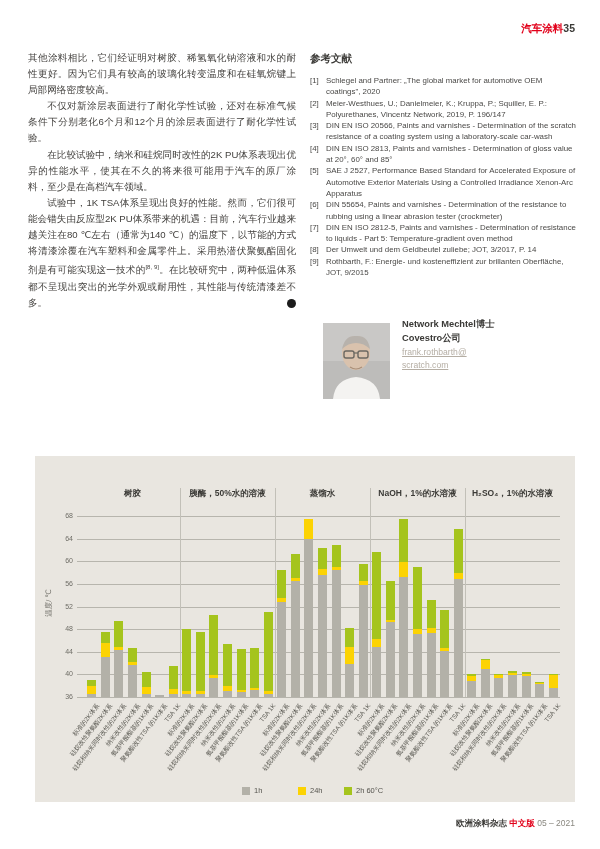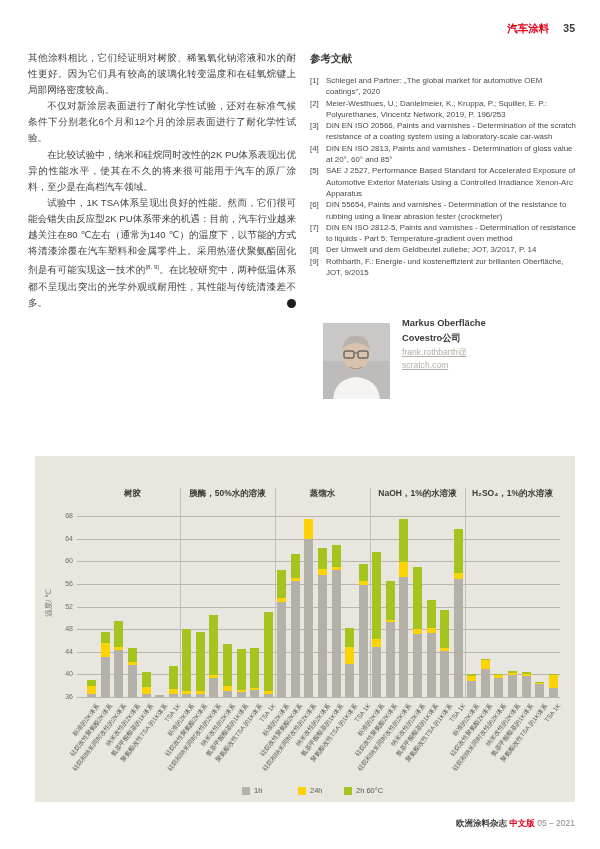--- a/index.html
+++ b/index.html
@@ -4,21 +4,21 @@
 <style>
   html,body { margin:0; padding:0; background:#9c9c9c; }
   .page {
     position:relative; width:600px; height:849px; margin:0 auto;
     background:#ffffff; overflow:hidden;
     font-family:"Liberation Sans","DejaVu Sans",sans-serif;
     color:#3f3e3b;
   }
   
   .hdr { position:absolute; top:22px; right:25px; font-size:10.5px; font-weight:bold; }
-  .hdr .sec { color:#e2001a; margin-right:14px; }
+  .hdr .sec { color:#e2001a; }
   .hdr .pg  { color:#3b3a37; }
   .ftr { position:absolute; top:818px; right:25px; font-size:8.5px; }
   .ftr .j  { font-weight:bold; color:#3b3a37; }
   .ftr .cn { font-weight:bold; color:#e2001a; }
   .ftr .is { color:#8a8880; }
   
   .col-l { position:absolute; left:28px; top:50px; width:268px; }
   .col-r { position:absolute; left:310px; top:52px; width:267px; }
   p.body { margin:0; font-size:9.6px; line-height:16.1px; text-align:justify; color:#413f3c; }
   p.ind  { text-indent:2em; }
@@ -73,21 +73,21 @@
 
   <div class="col-r">
     <div class="refs-h">参考文献</div>
     <div>
         <div class="ref">
           <div class="ref-num">[1]</div>
           <div class="ref-text">Schlegel and Partner: „The global market for automotive OEM coatings", 2020</div>
         </div>
         <div class="ref">
           <div class="ref-num">[2]</div>
-          <div class="ref-text">Meier-Westhues, U.; Danielmeier, K.; Kruppa, P.; Squiller, E. P.: Polyurethanes, Vincentz Network, 2019, P. 196/253</div>
+          <div class="ref-text">Meier-Westhues, U.; Danielmeier, K.; Kruppa, P.; Squiller, E. P.: Polyurethanes, Vincentz Network, 2019, P. 196/147</div>
         </div>
         <div class="ref">
           <div class="ref-num">[3]</div>
           <div class="ref-text">DIN EN ISO 20566, Paints and varnishes - Determination of the scratch resistance of a coating system using a laboratory-scale car-wash</div>
         </div>
         <div class="ref">
           <div class="ref-num">[4]</div>
           <div class="ref-text">DIN EN ISO 2813, Paints and varnishes - Determination of gloss value at 20°, 60° and 85°</div>
         </div>
         <div class="ref">
@@ -119,21 +119,21 @@
       <rect y="38" width="67" height="38" fill="#bdbcba"></rect>
       <path d="M10 76 Q12 56 33 54 Q55 56 57 76 Z" fill="#f4f3f1"></path>
       <ellipse cx="33" cy="30" rx="14" ry="17" fill="#d9c2ad"></ellipse>
       <path d="M19 26 Q22 12 33 13 Q45 12 47 26 Q41 20 33 20 Q25 20 19 26 Z" fill="#b7b2ac"></path>
       <rect x="21" y="28" width="10" height="7" rx="2" fill="none" stroke="#6b6861" stroke-width="1.4"></rect>
       <rect x="35" y="28" width="10" height="7" rx="2" fill="none" stroke="#6b6861" stroke-width="1.4"></rect>
       <line x1="31" y1="30" x2="35" y2="30" stroke="#6b6861" stroke-width="1.2"></line>
       <path d="M27 44 Q33 48 39 44" fill="none" stroke="#a98f79" stroke-width="1.2"></path>
     </svg>
   </div>
-  <div class="a-name">Markus Oberfläche</div>
+  <div class="a-name">Network Mechtel博士</div>
   <div class="a-co">Covestro公司</div>
   <div class="a-mail1">frank.rothbarth@</div>
   <div class="a-mail2">scratch.com</div>
 
   <div class="panel">
     <div class="ylabel">温度/ ℃</div>
   <div class="gridline" style="left: 42px; top: 241px; width: 483px;"></div>
       <div class="ytick" style="left: 14px; top: 237px;">36</div>
       <div class="gridline" style="left: 42px; top: 218.375px; width: 483px;"></div>
       <div class="ytick" style="left: 14px; top: 214.375px;">40</div>

